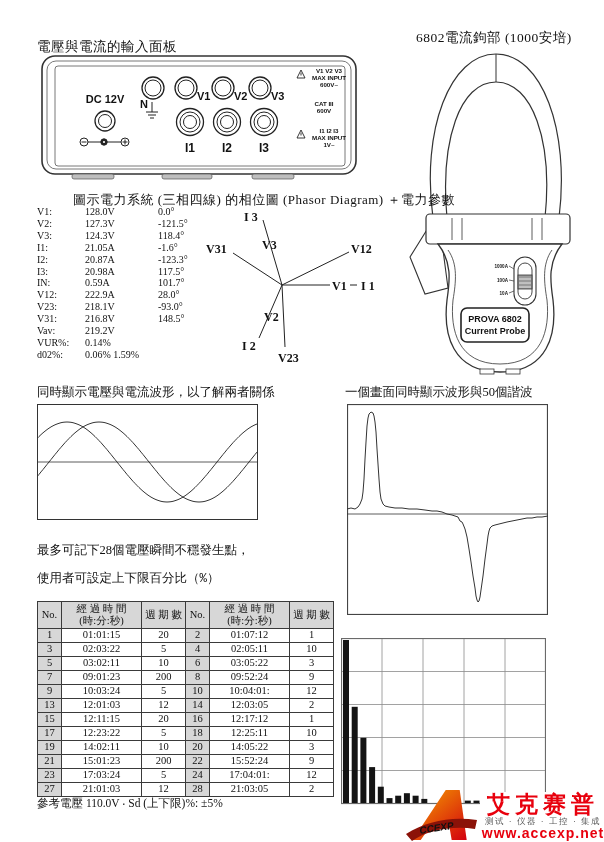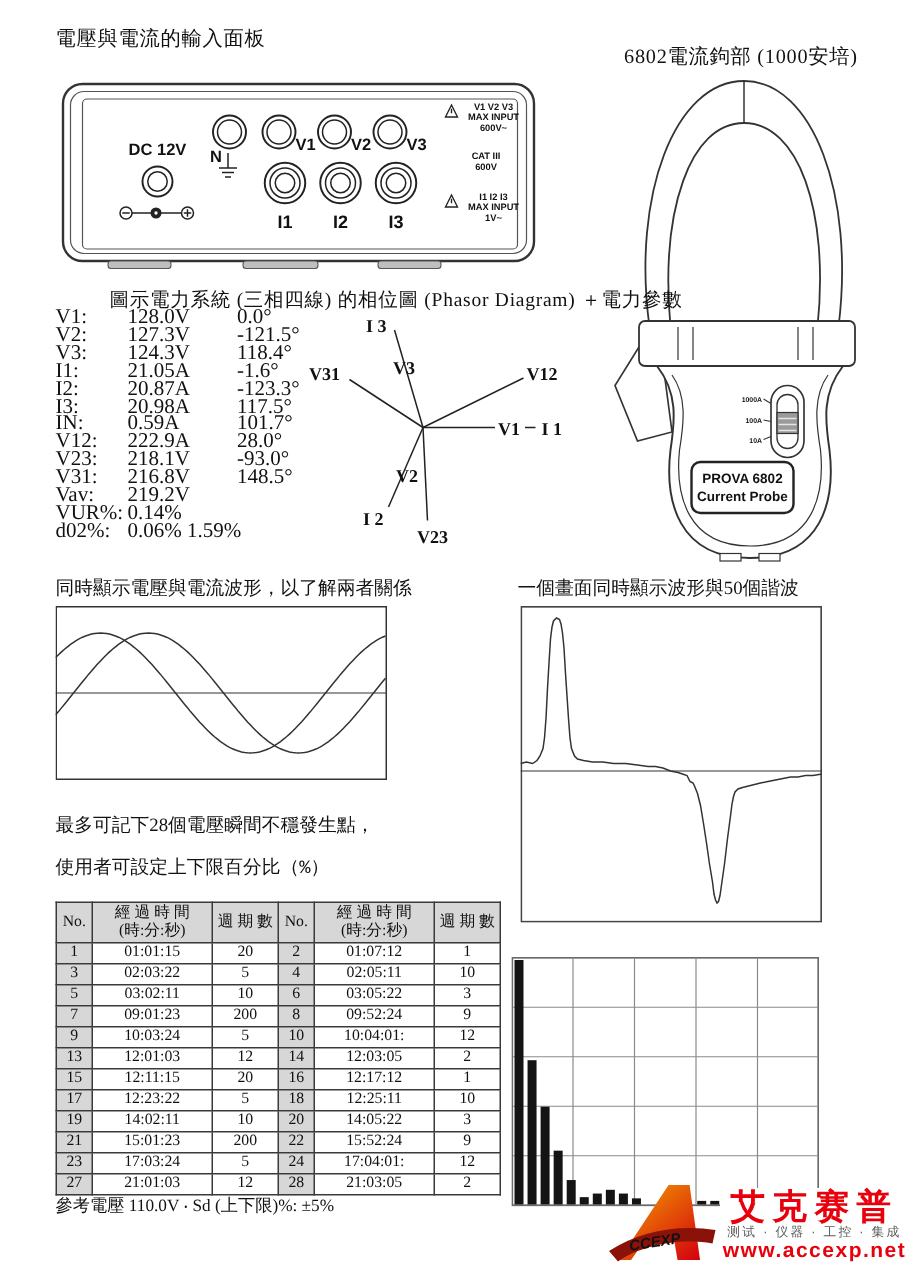--- a/index.html
+++ b/index.html
@@ -2,21 +2,21 @@
 <html><head>
 <meta charset="utf-8">
 <style>
   html,body{margin:0;padding:0;background:#e9e9e9;}
   .page{position:relative;width:604px;height:842px;background:#ffffff;margin:0 auto;overflow:hidden;
         font-family:"Liberation Serif","DejaVu Serif",serif;color:#111;}
   .abs{position:absolute;}
   .sec-title{font-size:13.5px;letter-spacing:0.5px;white-space:nowrap;}
   .sub-title{font-size:12.5px;white-space:nowrap;}
   
-  #param-list{position:absolute;left:37px;top:206px;width:175px;font-size:14px;line-height:11.9px;}
+  #param-list{position:absolute;left:37px;top:206px;width:175px;font-size:10px;line-height:11.9px;}
   .prow{white-space:nowrap;}
   .prow .pn{display:inline-block;width:48px;}
   .prow .pv{display:inline-block;width:73px;}
   .prow .pa{display:inline-block;}
   
   table.events{position:absolute;left:37px;top:573px;border-collapse:collapse;table-layout:fixed;
                width:296px;font-size:10.5px;margin-top:28px;}
   table.events th,table.events td{border:1px solid #3a3a3a;text-align:center;padding:0;line-height:12.5px;}
   table.events th{background:#d7d7d7;font-weight:normal;font-size:10.5px;height:26px;}
   table.events td{height:13px;background:#ffffff;}
@@ -31,21 +31,21 @@
              font-family:"Liberation Sans","DejaVu Sans",sans-serif;}
   .logo-brand{color:#e8000d;font-size:23px;font-weight:bold;letter-spacing:5px;line-height:24px;white-space:nowrap;}
   .logo-tagline{color:#5a5a5a;font-size:8.5px;letter-spacing:1.5px;line-height:9px;margin-top:1px;white-space:nowrap;}
   .logo-url{color:#e8000d;font-size:14px;font-weight:bold;letter-spacing:1px;line-height:15px;white-space:nowrap;}
 </style>
 </head>
 <body>
 
 <div class="page">
 
-  <div class="abs sec-title" style="left:37px;top:17px;">電壓與電流的輸入面板</div>
+  <div class="abs sec-title" style="left:37px;top:38px;">電壓與電流的輸入面板</div>
   <div class="abs sec-title" style="left:416px;top:29px;text-align:center;">6802電流鉤部 (1000安培)</div>
 
   <svg class="abs" style="left:38px;top:50px;" width="324" height="134" viewBox="38 50 324 134">
     <rect x="42" y="56" width="314" height="118" rx="13" fill="#fff" stroke="#333" stroke-width="1.6"></rect>
     <rect x="47" y="61" width="304" height="108" rx="9" fill="none" stroke="#555" stroke-width="0.8"></rect>
     <rect x="55" y="66" width="290" height="100" rx="3" fill="none" stroke="#555" stroke-width="0.8"></rect>
 
     <g>
       <rect x="72" y="174" width="42" height="5" rx="2" fill="#bfbfbf" stroke="#555" stroke-width="0.7"></rect>
       <rect x="162" y="174" width="50" height="5" rx="2" fill="#bfbfbf" stroke="#555" stroke-width="0.7"></rect>

